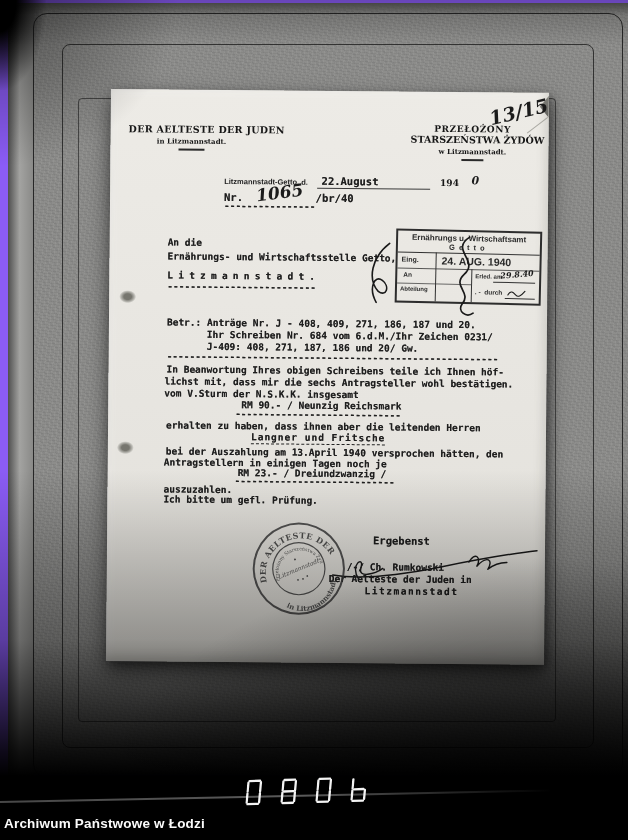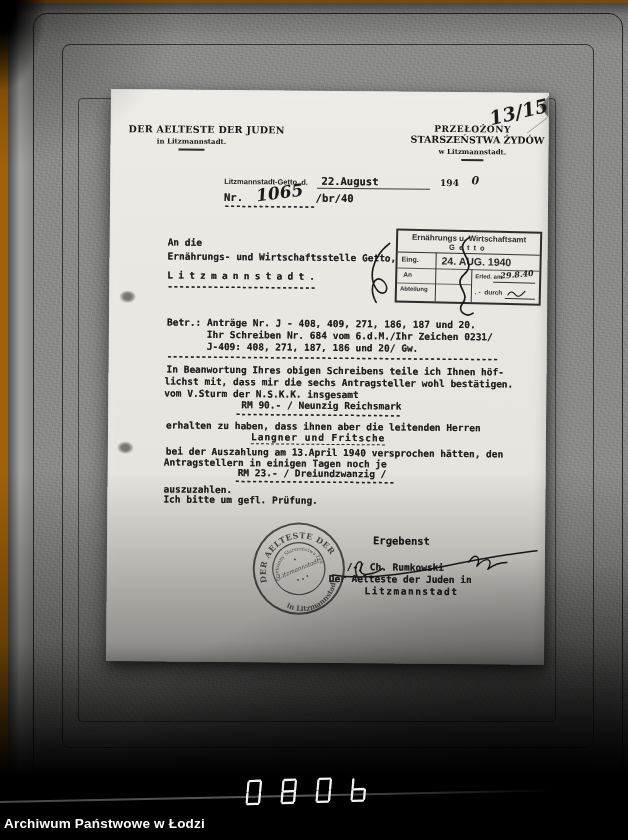--- a/index.html
+++ b/index.html
@@ -1,16 +1,16 @@
 <!DOCTYPE html>
 <html><head>
 <meta charset="utf-8">
 <style>
   html,body{margin:0;padding:0;background:#000;}
-  .photo{position:relative;width:628px;height:840px;background:#a16207;overflow:hidden;
+  .photo{position:relative;width:628px;height:840px;background:#8b5cf6;overflow:hidden;
          font-family:"DejaVu Sans Mono",monospace;}
   .abs{position:absolute;}
 
   
   .board{position:absolute;left:8px;top:3px;right:0;bottom:66px;background:#8d8d8b;
     background-image:
       repeating-linear-gradient(7deg, rgba(0,0,0,0.05) 0 1px, transparent 1px 3px),
       repeating-linear-gradient(97deg, rgba(255,255,255,0.05) 0 1px, transparent 1px 4px),
       repeating-linear-gradient(52deg, rgba(0,0,0,0.04) 0 2px, transparent 2px 5px);}
   .bevel-left{position:absolute;left:8px;top:3px;width:26px;bottom:64px;

